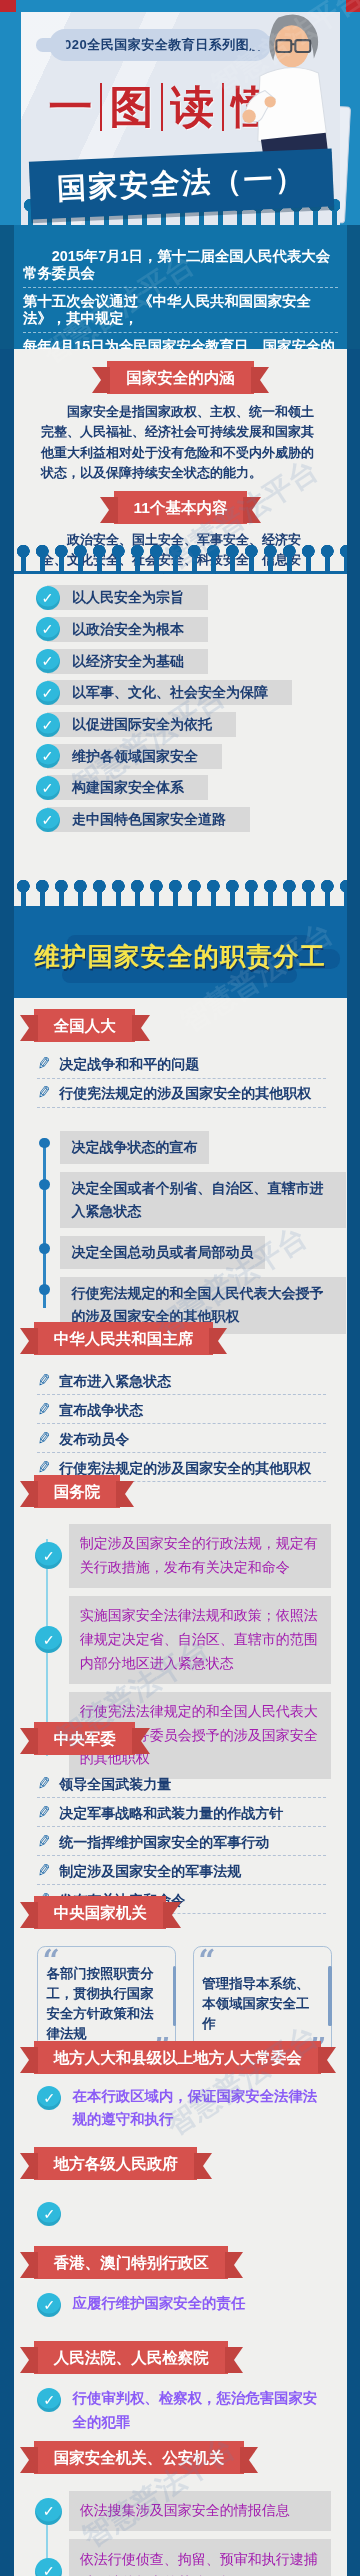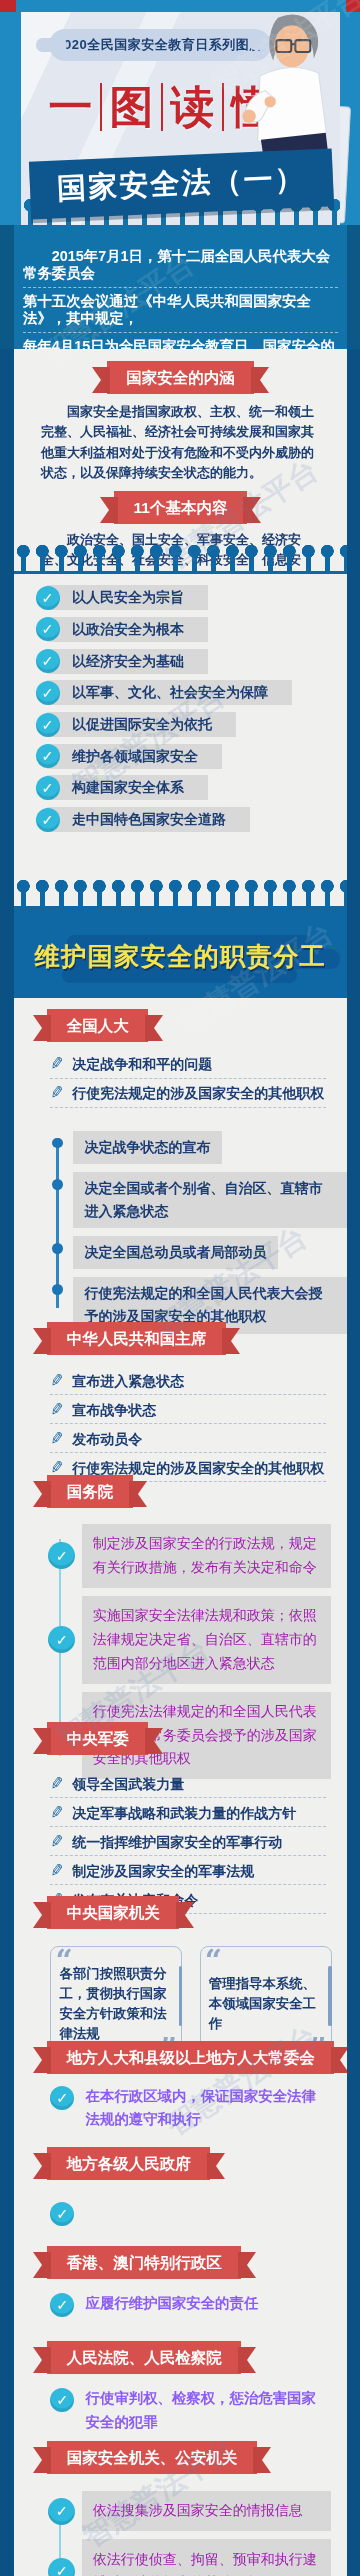--- a/index.html
+++ b/index.html
@@ -79,21 +79,21 @@
   
   .duty-band { position:absolute; left:0; right:0; top:907px; height:91px;padding-left:8px; }
   .duty-band .band { position:absolute; background:#0c5a97; border-radius:9.3px; }
   .b1 { left:67px; right:49px; top:28px; height:15.5px; }
   .b2 { left:41px;  right:20.6px; top:42px; height:19.6px; }
   .b3 { left:62px; right:64px; top:60px; height:15.5px; }
   .duty-title { position:absolute; left:0; right:0; top:33px; text-align:center; font-size:25px; font-weight:bold;
     color:#f6e44a; letter-spacing:1.5px; text-shadow:1px 1.5px 0 rgba(16,48,88,0.85), -0.5px -0.5px 0 rgba(255,255,255,0.35); }
 
   
-  .sec { position:absolute; left:0; right:0; padding-left:27px; }
+  .sec { position:absolute; left:0; right:0; padding-left:14px; }
   .sec .ribbon { margin-left:6.2px; }
 
   .pen-list { padding-right:20.6px; }
   .pen-row { display:flex; align-items:flex-start; margin-left:9.3px; padding-bottom:4.6px; margin-bottom:5.2px;
     border-bottom:1px dashed #b3c2d6; }
   .pen-row .txt { font-size:14px; font-weight:600; color:#1d3e73; line-height:1.3; }
 
   .dot-list { position:relative; margin-left:7.2px; }
   .dot-list::before { content:""; position:absolute; left:8.2px; top:11.3px; bottom:26px; width:2.6px; background:#2e86c4; }
   .dot-row { position:relative; margin-bottom:7.7px; }

